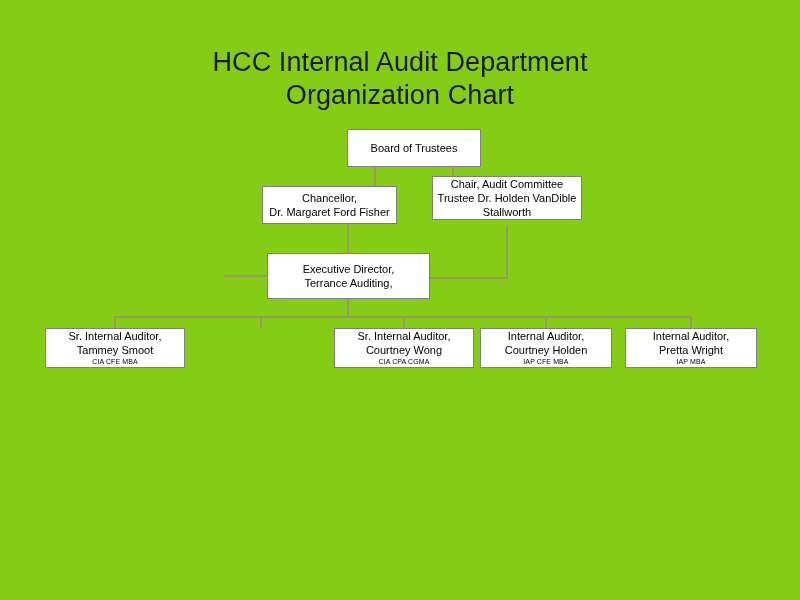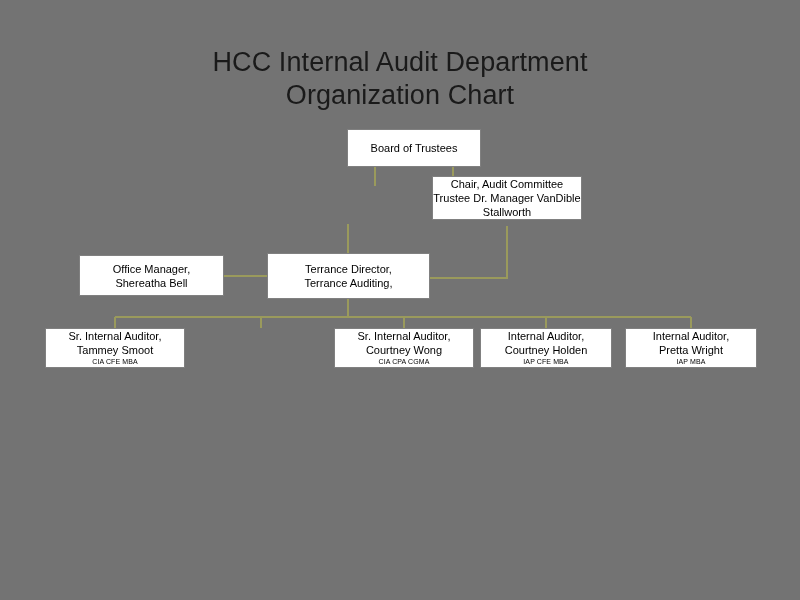--- a/index.html
+++ b/index.html
@@ -11,21 +11,21 @@
     height: 600px;
     background: #ffffff;
     font-family: "Liberation Sans", sans-serif;
     overflow: hidden;
   }
 
   #chart-canvas {
     position: relative;
     width: 800px;
     height: 600px;
-    background: #737373;
+    background: #84cc16;
   }
 
   
   .chart-title {
     position: absolute;
     left: 0;
     top: 46px;
     width: 800px;
     text-align: center;
     font-size: 27px;
@@ -118,34 +118,34 @@
       <path d="M 404,317 L 404,328"></path>
       <path d="M 546,317 L 546,328"></path>
       <path d="M 691,317 L 691,328"></path>
     </g>
   </svg>
 
   <div class="node" id="node-board">
     <span class="line">Board of Trustees</span>
   </div>
 
+  <div class="node" id="node-chancellor">
+    <span class="line">Chancellor,</span>
+    <span class="line">Dr. Margaret Ford Fisher</span>
+  </div>
 
   <div class="node" id="node-audit-chair">
     <span class="line">Chair, Audit Committee</span>
-    <span class="line">Trustee Dr. Manager VanDible</span>
+    <span class="line">Trustee Dr. Holden VanDible</span>
     <span class="line">Stallworth</span>
   </div>
 
-  <div class="node" id="node-office-manager">
-    <span class="line">Office Manager,</span>
-    <span class="line">Shereatha Bell</span>
-  </div>
 
   <div class="node" id="node-exec-director">
-    <span class="line">Terrance Director,</span>
+    <span class="line">Executive Director,</span>
     <span class="line">Terrance Auditing,</span>
   </div>
 
   <div class="node" id="node-auditor-1">
     <span class="line">Sr. Internal Auditor,</span>
     <span class="line">Tammey Smoot</span>
     <span class="creds">CIA CFE MBA</span>
   </div>
 
 

